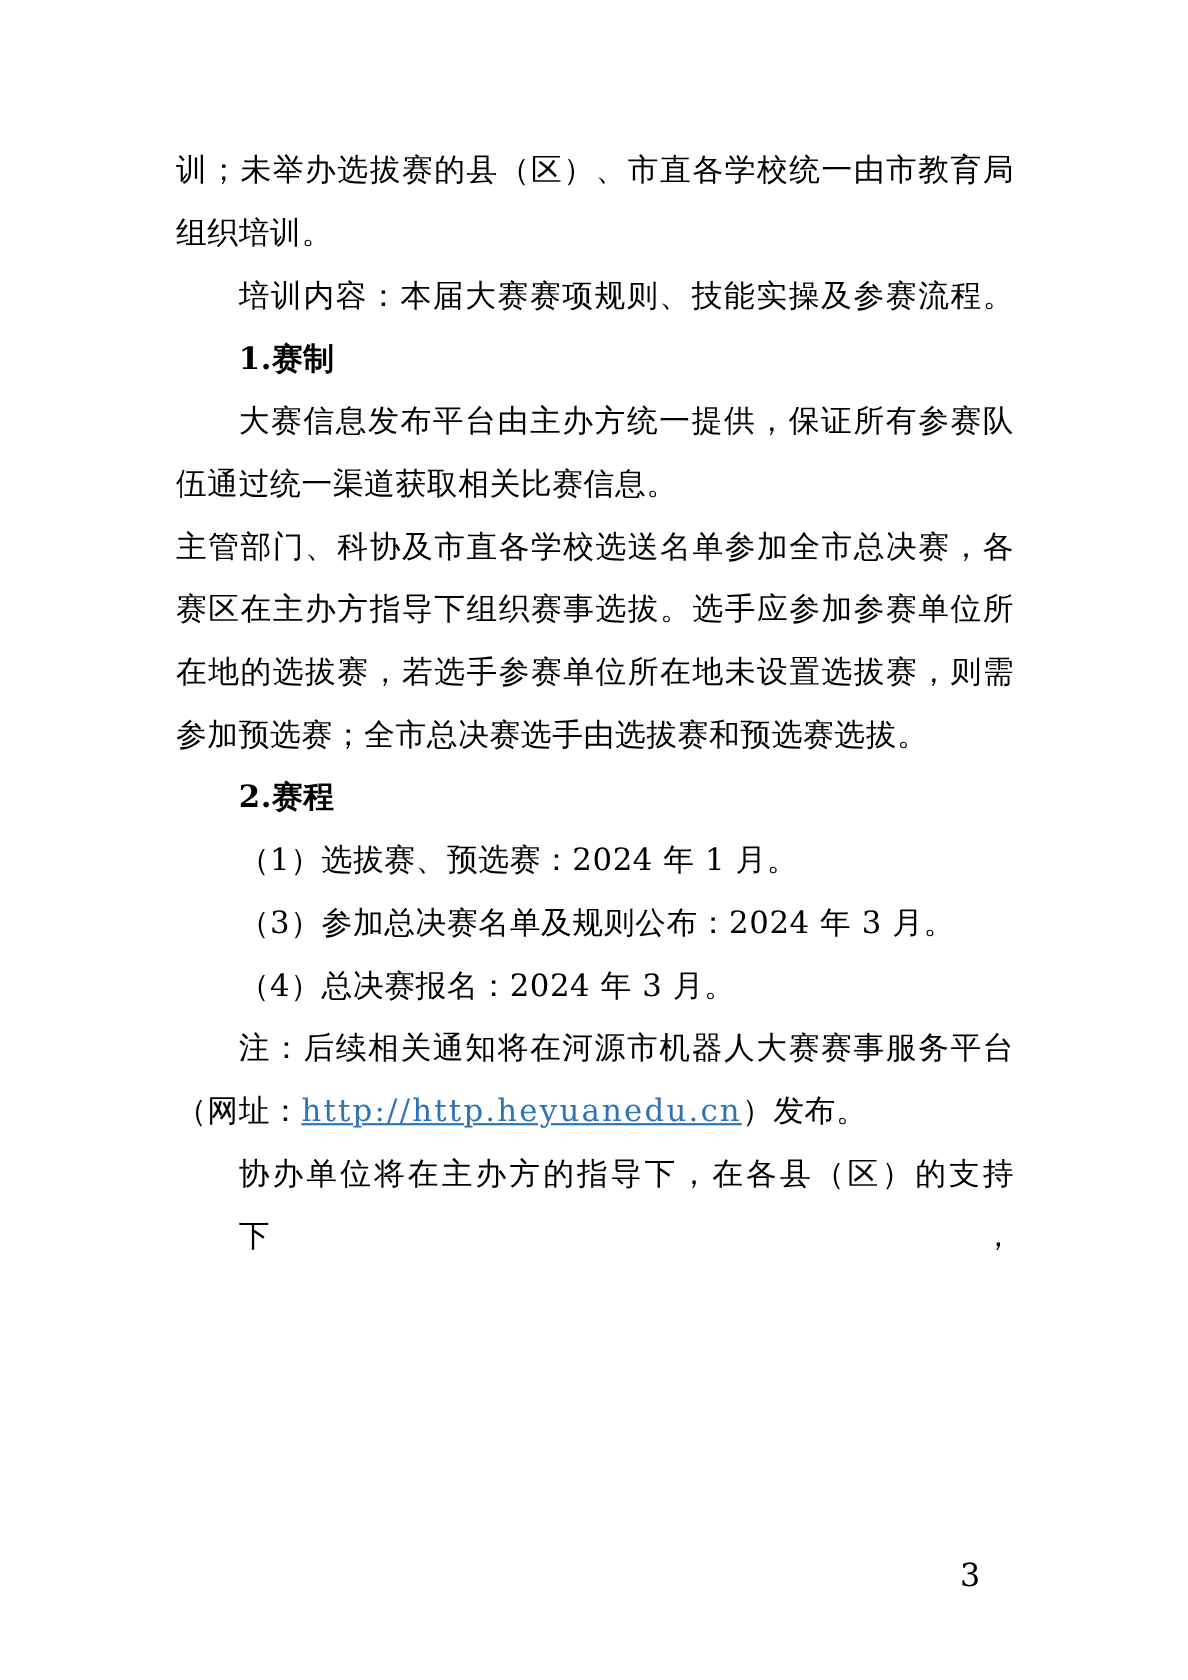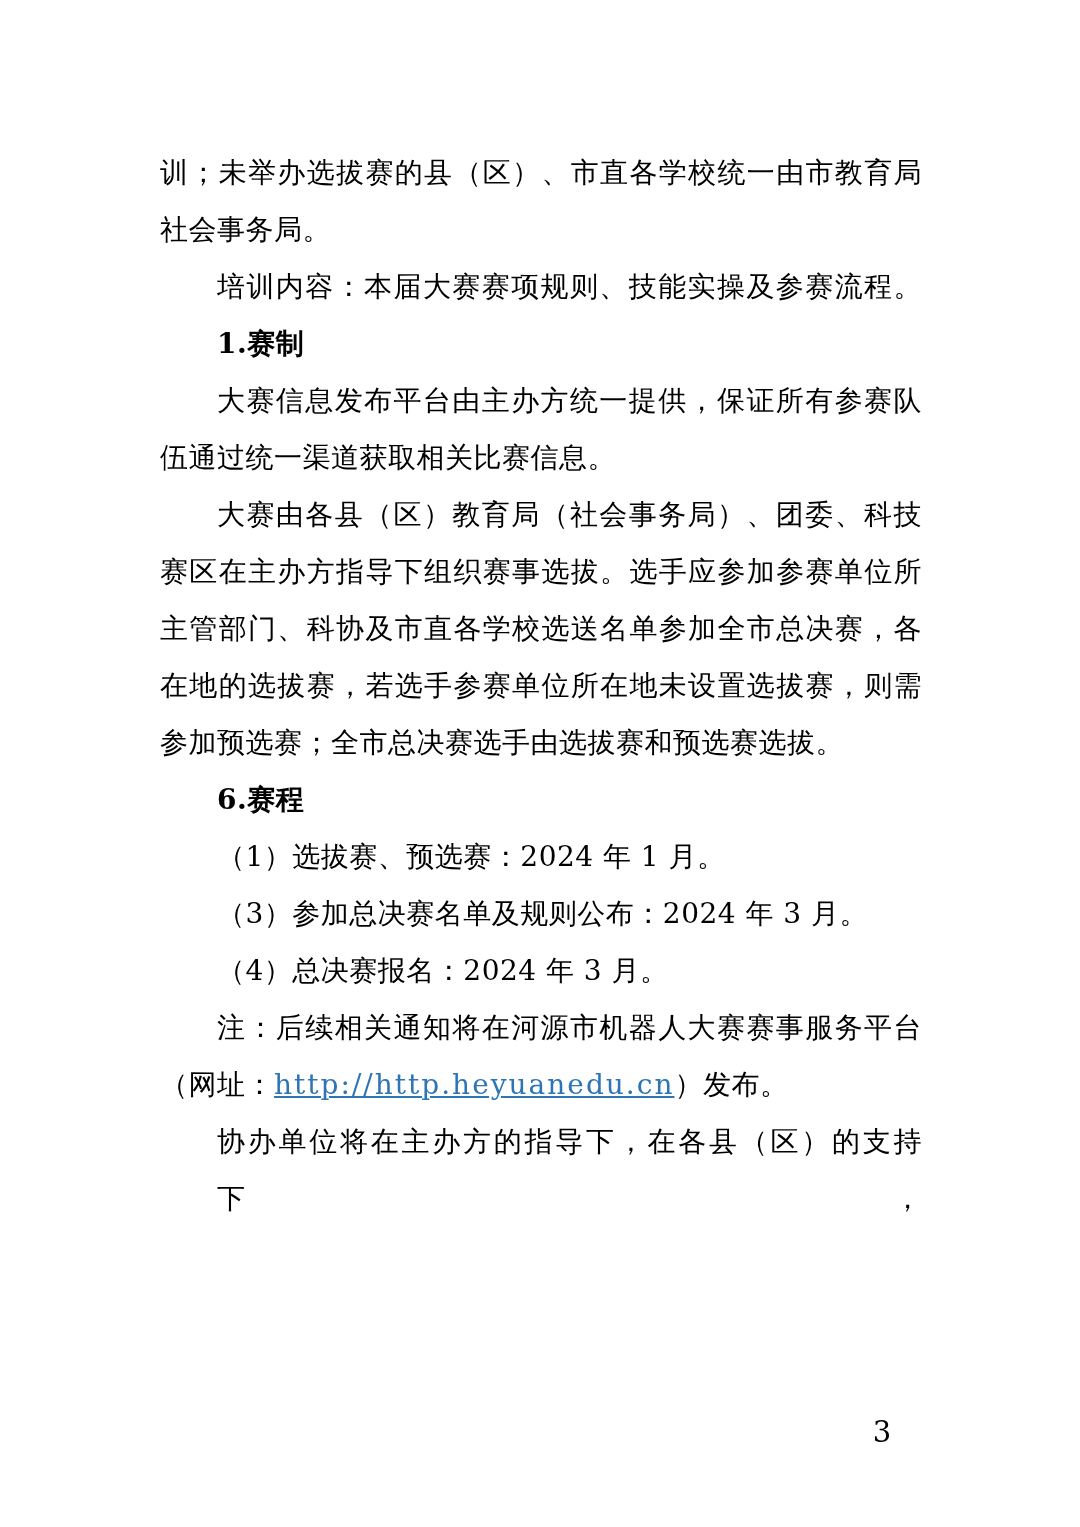--- a/index.html
+++ b/index.html
@@ -12,21 +12,21 @@
     width: 1080px;
     height: 1527px;
     background: #ffffff;
     overflow: hidden;
     font-family: "DejaVu Serif", "Liberation Serif", serif;
     color: #000000;
   }
   .content {
     position: absolute;
     left: 160px;
-    top: 144px;
+    top: 126px;
     width: 762px;
   }
   .ln {
     height: 57px;
     line-height: 57px;
     font-size: 28px;
     color: #000000;
     white-space: nowrap;
     letter-spacing: 0.5px;
   }
@@ -62,31 +62,30 @@
     color: #000000;
   }
 </style>
 </head>
 <body>
 
 <div class="page">
   <div class="content">
 
     <div class="ln j">训；未举办选拔赛的县（区）、市直各学校统一由市教育局</div>
-    <div class="ln">社会事务局。</div>
+    <div class="ln">组织培训。</div>
     <div class="ln ind j">培训内容：本届大赛赛项规则、技能实操及参赛流程。</div>
     <div class="ln ind b">1.赛制</div>
     <div class="ln ind j">大赛信息发布平台由主办方统一提供，保证所有参赛队</div>
     <div class="ln">伍通过统一渠道获取相关比赛信息。</div>
-    <div class="ln ind j">大赛由各县（区）教育局（社会事务局）、团委、科技</div>
+    <div class="ln j">主管部门、科协及市直各学校选送名单参加全市总决赛，各</div>
     <div class="ln j">赛区在主办方指导下组织赛事选拔。选手应参加参赛单位所</div>
-    <div class="ln j">主管部门、科协及市直各学校选送名单参加全市总决赛，各</div>
     <div class="ln j">在地的选拔赛，若选手参赛单位所在地未设置选拔赛，则需</div>
     <div class="ln">参加预选赛；全市总决赛选手由选拔赛和预选赛选拔。</div>
-    <div class="ln ind b">6.赛程</div>
+    <div class="ln ind b">2.赛程</div>
     <div class="ln ind">（1）选拔赛、预选赛：2024 年 1 月。</div>
     <div class="ln ind">（3）参加总决赛名单及规则公布：2024 年 3 月。</div>
     <div class="ln ind">（4）总决赛报名：2024 年 3 月。</div>
     <div class="ln ind j">注：后续相关通知将在河源市机器人大赛赛事服务平台</div>
 
     <div class="ln">
       <span>（网址：</span><a class="weblink">http://http.heyuanedu.cn</a><span>）发布。</span>
     </div>
 
     <div class="ln ind j">协办单位将在主办方的指导下，在各县（区）的支持下，</div>

